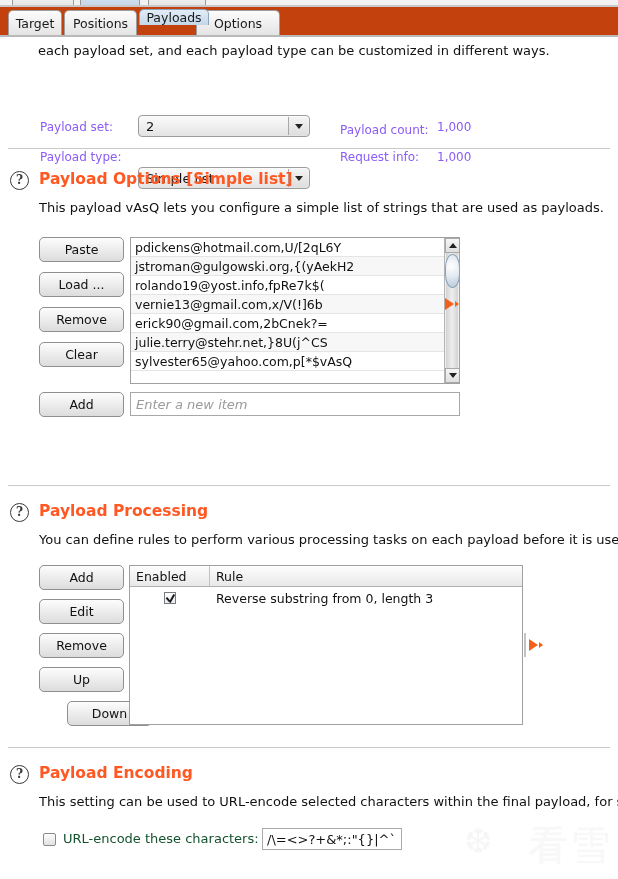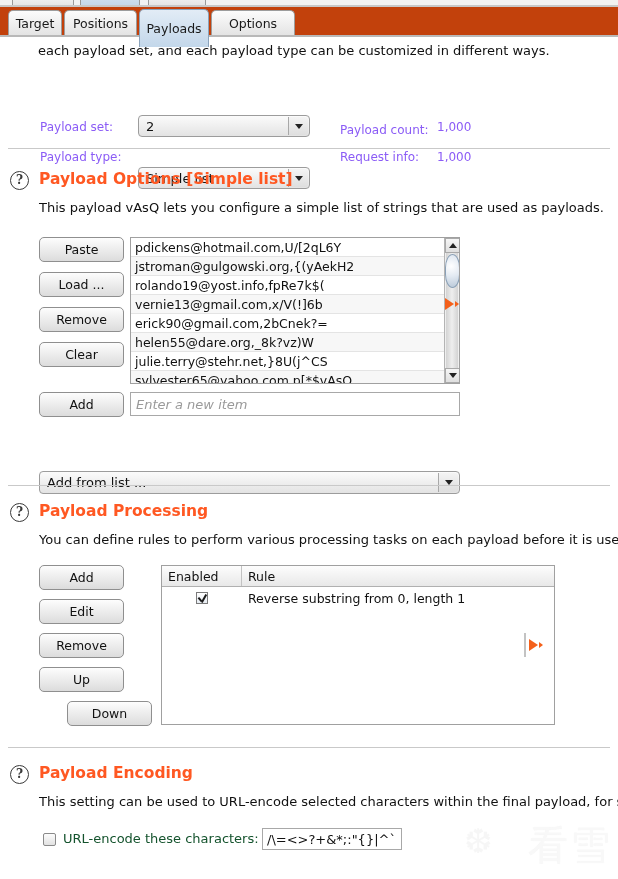--- a/index.html
+++ b/index.html
@@ -27,21 +27,21 @@
   .tabbar { position:absolute; left:0; top:7px; width:618px; height:30px; background:#c2410c; }
   .tab {
     position:absolute; top:3px; height:25px;
     border:1px solid #9d9d9d; border-bottom:none;
     border-radius:5px 5px 0 0;
     background:linear-gradient(#fcfcfc,#e4e4e4);
     display:flex; align-items:center; justify-content:center;
     font-size:12.5px; color:#1a1a1a; padding:0 9px;
     cursor:pointer;
   }
-  .tab.active { background:linear-gradient(#e2ecf6,#c3d7ea); border-color:#8ba3bb; z-index:3; height:38px; }
+  .tab.active { background:linear-gradient(#e2ecf6,#c3d7ea); border-color:#8ba3bb; z-index:3; height:16px; }
   .tabbar .tabline { position:absolute; left:0; bottom:0; width:618px; height:2px; background:#b9b9b9; }
 
   
   .content { position:absolute; left:0; top:39px; width:618px; height:840px; background:#ffffff; }
 
   .intro { position:absolute; left:38px; top:4px; white-space:nowrap; font-size:13px; color:#111; }
   .field-label { font-size:12px; color:#8b5cf6; }
 
   .combo {
     position:relative; height:22px;
@@ -168,21 +168,21 @@
   <div class="tabbar">
     <div class="tab" style="left:8px;width:54px;">
         <span>Target</span>
       </div>
     <div class="tab" style="left:64px;width:73px;">
         <span>Positions</span>
       </div>
     <div class="tab active" style="left:139px;width:70px;top:2px;">
         <span>Payloads</span>
       </div>
-    <div class="tab" style="left:211px;width:84px;">
+    <div class="tab" style="left:196px;width:84px;">
         <span>Options</span>
       </div>
     <div class="tabline"></div>
   </div>
 
   <div class="content">
 
     <div class="intro">each payload set, and each payload type can be customized in different ways.</div>
 
     <div class="field-label" style="position:absolute;left:40px;top:81px;">Payload set:</div>
@@ -218,21 +218,20 @@
     <div class="btn" style="left:39px;top:268px;">Remove</div>
     <div class="btn" style="left:39px;top:303px;">Clear</div>
 
     <div class="listbox" style="left:130px;top:198px;width:330px;height:147px;">
       <div class="rows">
         <div class="lrow">pdickens@hotmail.com,U/[2qL6Y</div>
         <div class="lrow">jstroman@gulgowski.org,{(yAekH2</div>
         <div class="lrow">rolando19@yost.info,fpRe7k$(</div>
         <div class="lrow">vernie13@gmail.com,x/V(!]6b</div>
         <div class="lrow">erick90@gmail.com,2bCnek?=</div>
-        <div class="lrow">helen55@dare.org,_8k?vz)W</div>
         <div class="lrow">julie.terry@stehr.net,}8U(j^CS</div>
         <div class="lrow">sylvester65@yahoo.com,p[*$vAsQ</div>
       </div>
       <div class="vscroll">
         <div class="track"></div>
         <div class="sbtn up">
             <i class="tri-up"></i>
           </div>
         <div class="thumb"></div>
         <div class="sbtn down">
@@ -244,51 +243,45 @@
     <div class="exp" style="left:445px;top:259px;">
       <span class="arw"></span>
       <span class="arw2"></span>
     </div>
 
     <div class="btn" style="left:39px;top:353px;">Add</div>
     <div class="textinput" style="left:130px;top:353px;width:330px;height:24px;">
       <span class="ph">Enter a new item</span>
     </div>
 
-    <div class="combo" style="left:39px;top:388px;width:421px;height:23px;">
-      <span>Add from list ...</span>
-      <span class="arrowbox">
-          <i class="caret"></i>
-        </span>
-    </div>
 
     <div class="divider" style="top:446px;"></div>
 
     <div class="qmark" style="left:10px;top:464px;">?</div>
     <div class="sect-title" style="left:39px;top:463px;">Payload Processing</div>
     <div class="sect-desc" style="left:39px;top:493px;">You can define rules to perform various processing tasks on each payload before it is used</div>
 
     <div class="btn" style="left:39px;top:526px;">Add</div>
     <div class="btn" style="left:39px;top:560px;">Edit</div>
     <div class="btn" style="left:39px;top:594px;">Remove</div>
     <div class="btn" style="left:39px;top:628px;">Up</div>
     <div class="btn" style="left:39px;top:662px;margin-left:28px;">Down</div>
 
-    <div class="table" style="left:129px;top:526px;width:394px;height:160px;margin-left:32px;">
+    <div class="table" style="left:129px;top:526px;width:394px;height:160px;">
       <div class="thead">
         <div class="th c0">Enabled</div>
         <div class="th c1">Rule</div>
       </div>
       <div class="trow">
         <div class="td c0">
           <span class="cbox">
               <span class="tick"></span>
             </span>
         </div>
-        <div class="td c1">Reverse substring from 0, length 1</div>
+        <div class="td c1">Reverse substring from 0, length 3</div>
       </div>
     </div>
 
     <div class="exp" style="left:524px;top:594px;">
       <span class="bar"></span>
       <span class="arw"></span>
       <span class="arw2"></span>
     </div>
 
     <div class="divider" style="top:708px;"></div>

